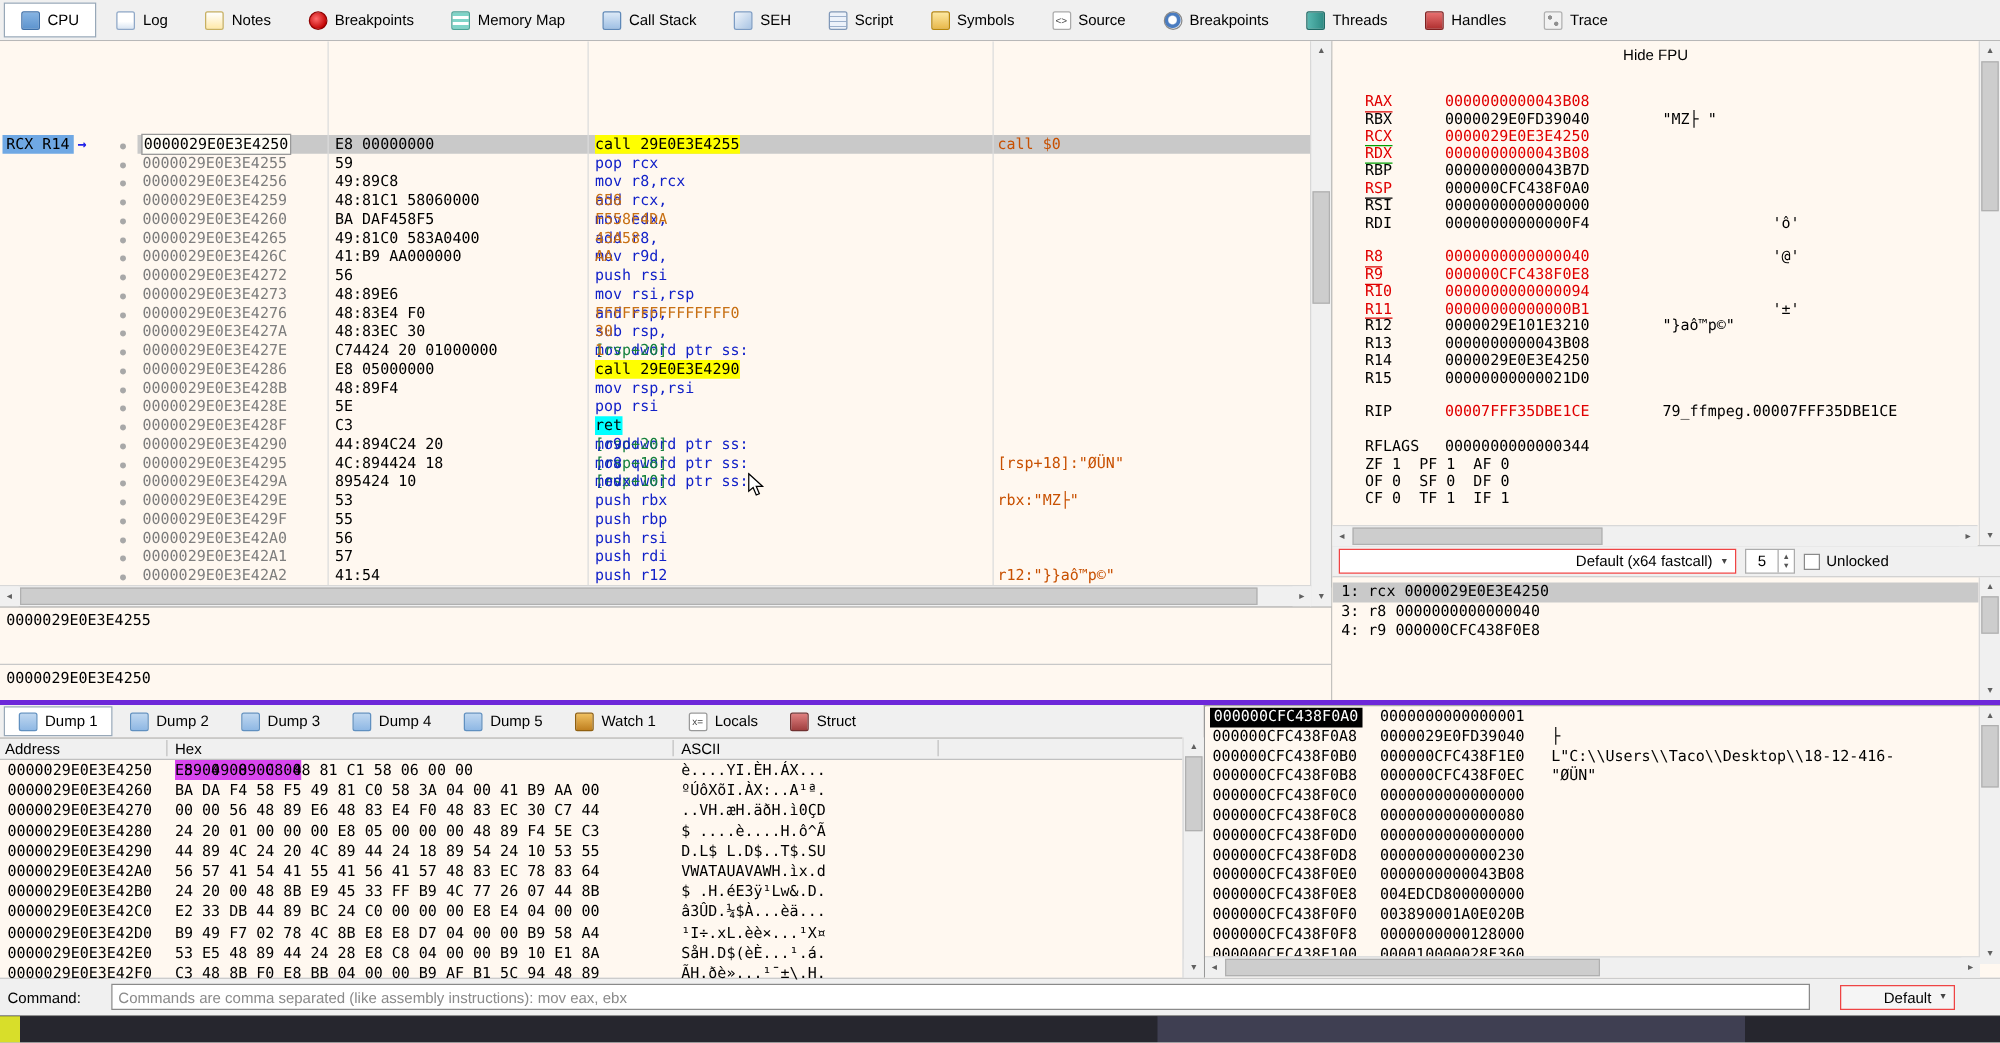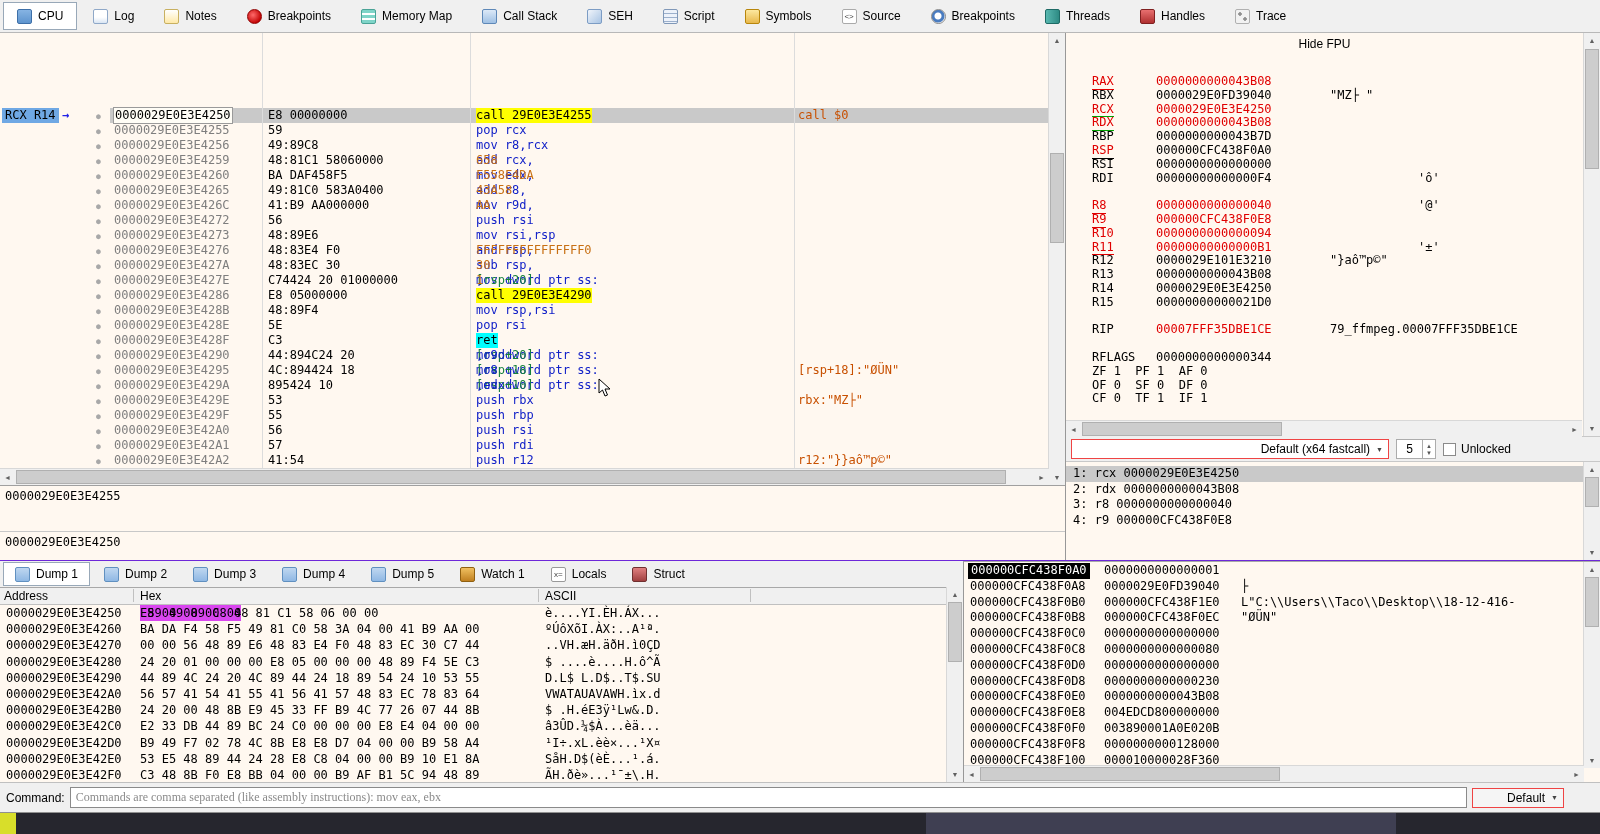--- a/index.html
+++ b/index.html
@@ -97,21 +97,21 @@
   .spin-val{flex:1;display:flex;align-items:center;justify-content:center}
   .spin-btns{display:flex;flex-direction:column;font-size:6px;color:#555;border-left:1px solid #ACACAC;width:13px;align-items:center;justify-content:center;gap:1px}
   .chk{display:flex;align-items:center;gap:5px;font-size:12px}
   .chk-box{width:13px;height:13px;background:#FFF;border:1px solid #8A8A8A}
   .args{position:absolute;top:429px;left:0;right:17px;bottom:0;background:#FFF8F0;overflow:hidden;padding-top:4px;font:12px/15.5px "DejaVu Sans Mono",monospace;white-space:pre}
   .arow{height:15.5px;padding-left:7px}
   .arow.sel{background:#C9C9C9}
   .sb-args-v{right:0;top:429px;bottom:0}
 
   
-  .bottom{height:222px;display:flex;background:#F0F0F0;border-top:1px solid #6d28d9}
+  .bottom{height:222px;display:flex;background:#F0F0F0;border-top:4px solid #6d28d9}
   .bottom-left{width:963px;position:relative}
   .btabs{height:26px;display:flex;align-items:stretch;background:#F0F0F0;padding-left:2px}
   .btab{display:flex;align-items:center;padding:0 11px;margin:1px 1px;border:1px solid transparent;font-size:12px}
   .btab.active{background:#FFF;border-color:#98A8B8}
   .dump-pane{position:absolute;top:26px;left:0;width:946px;bottom:0;background:#FFF8F0;border-top:1px solid #A8A8A8}
   .dump-head{position:relative;height:17px;background:#F0F0F0;border-bottom:1px solid #C0C0C0;font-size:12px}
   .dump-head span{position:absolute;top:1px}
   .dh0{left:4px}.dh1{left:140px}.dh2{left:545px}
   .dhsep{position:absolute;top:2px;bottom:2px;width:1px;background:#C0C0C0}
   .dump-rows{font:12px/16.2px "DejaVu Sans Mono",monospace;white-space:pre}
@@ -127,22 +127,22 @@
   .strow{height:15.8px;position:relative}
   .strow span{position:absolute}
   .st-addr{left:6px}
   .st-addr.sp{left:4px;background:#000;color:#FFF;padding:0 3px}
   .st-val{left:140px}
   .st-comm{left:277px}
   .sb-stack-v{right:0;top:0;height:206px}
   .sb-stack-h{left:0;bottom:0;width:620px}
 
   
-  .cmdbar{height:30px;display:flex;align-items:center;background:#F0F0F0;border-top:1px solid #C0C0C0;padding:0 6px;gap:5px}
-  .cmd-input{flex:1;height:21px;border:1px solid #8A8A8A;font-family:Liberation Serif, serif;font-size:12px;padding:0 5px;background:#FFF}
+  .cmdbar{height:30px;display:flex;align-items:center;background:#F0F0F0;border-top:1px solid #C0C0C0;padding:0 6px;gap:24px}
+  .cmd-input{flex:1;height:21px;border:1px solid #8A8A8A;font-family:Liberation Sans, sans-serif;font-size:12px;padding:0 5px;background:#FFF}
   .cmd-input::placeholder{color:#8A8A8A;opacity:1}
   .cmd-combo{width:92px;background:#F5F5F5;margin-right:30px}
   .statusbar{height:22px;display:flex;background:#26262E;border-top:1px solid #909090}
   .st-pause{width:16px;background:#D8DE2A}
   .st-d1{width:910px;background:#26262E}
   .st-d2{width:470px;background:#3F3F52}
   .st-d3{flex:1;background:#26262E}
 
   .cursor{position:absolute;left:598px;top:345px;z-index:9;pointer-events:none}
 </style>
@@ -257,21 +257,21 @@
         <span class="spin-btns">
             <span>▲</span>
             <span>▼</span>
           </span>
       </div>
       <label class="chk">
         <span class="chk-box"></span>
         <span>Unlocked</span>
       </label>
     </div>
-    <div class="args"><div class="arow sel">1: rcx 0000029E0E3E4250</div><div class="arow">2: rdx 0000000000043B08</div><div class="arow">3: r8 0000000000000040</div><div class="arow">4: r9 000000CFC438F0E8</div></div>
+    <div class="args"><div class="arow sel">1: rcx 0000029E0E3E4250</div><div class="arow">3: r8 0000000000000040</div><div class="arow">4: r9 000000CFC438F0E8</div></div>
     <div class="sb-v sb-args-v">
         <div class="sb-btn sb-up">▲</div>
         <div class="sb-thumb" style="top: 15px; height: 30px;"></div>
         <div class="sb-btn sb-dn">▼</div>
       </div>
   </div>
 </div>
 
 <div class="bottom">
   <div class="bottom-left">

